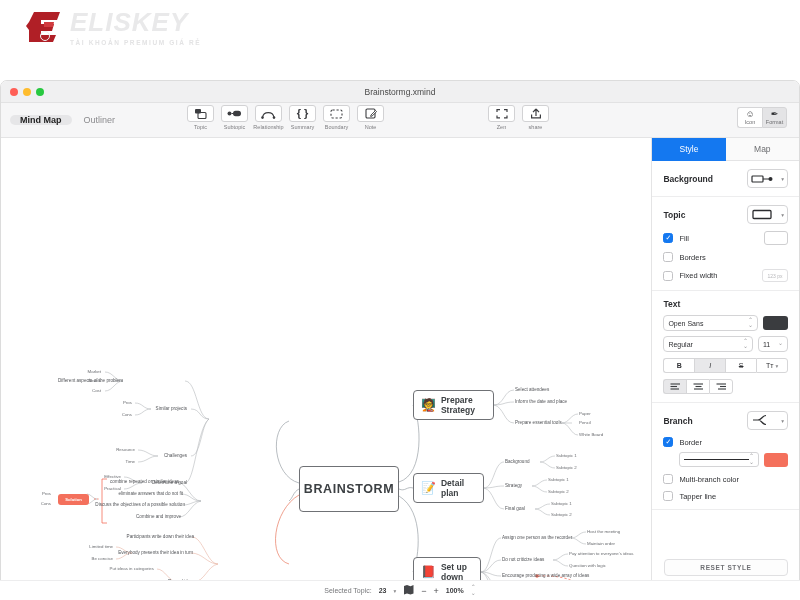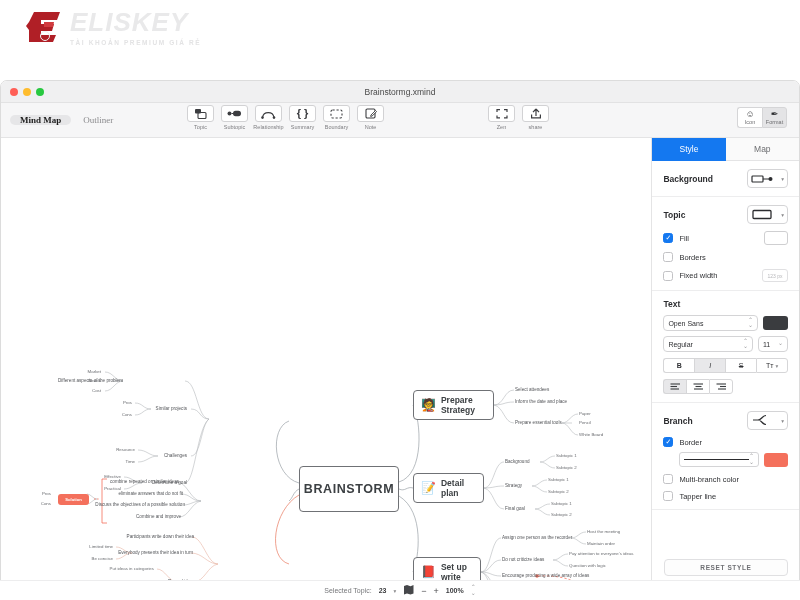--- a/index.html
+++ b/index.html
@@ -44,21 +44,21 @@
 
   #toolbar {
     height:35px; background:#f6f6f7; border-bottom:1px solid #e4e4e5;
     display:flex; align-items:center; position:relative;
   }
   .mode-switch {
     display:flex; align-items:center; margin-left:9px; gap:2px;
   }
   .mode-btn {
     font-size:9px; padding:0 10px; border-radius:11px; color:#8b8b8e;
-    cursor:pointer; white-space:nowrap;font-family:Liberation Serif, serif;
+    cursor:pointer; white-space:nowrap;
   }
   .mode-btn.active { background:#e6e6e8; color:#1e1e1e; font-weight:bold; }
 
   .tool-group { position:absolute; display:flex; gap:7px; }
   #tool-group-main { left:186px; top:2px; }
   #tool-group-view { left:487px; top:2px; }
   #tool-group-right { right:12px; top:4px; display:flex; gap:0; }
 
   .tool {
     width:27px; display:flex; flex-direction:column; align-items:center;
@@ -437,21 +437,21 @@
       <div class="node node-main" id="node-prepare">
         <span class="nicon">🧑‍🏫</span>
         <span>Prepare Strategy</span>
       </div>
       <div class="node node-main" id="node-detail">
         <span class="nicon">📝</span>
         <span>Detail plan</span>
       </div>
       <div class="node node-main" id="node-setrules">
         <span class="nicon">📕</span>
-        <span>Set up write</span>
+        <span>Set up down</span>
       </div>
 
       <div id="solution-pill">Solution</div>
 
       <div class="leaf" style="left:122px;top:240px;transform:translateX(-100%);">Different aspects of the problem</div>
       <div class="leaf l2" style="left:100px;top:231px;transform:translateX(-100%);">Market</div>
       <div class="leaf l2" style="left:100px;top:240px;transform:translateX(-100%);">Needs</div>
       <div class="leaf l2" style="left:100px;top:250px;transform:translateX(-100%);">Cost</div>
 
       <div class="leaf" style="left:186px;top:268px;transform:translateX(-100%);">Similar projects</div>

